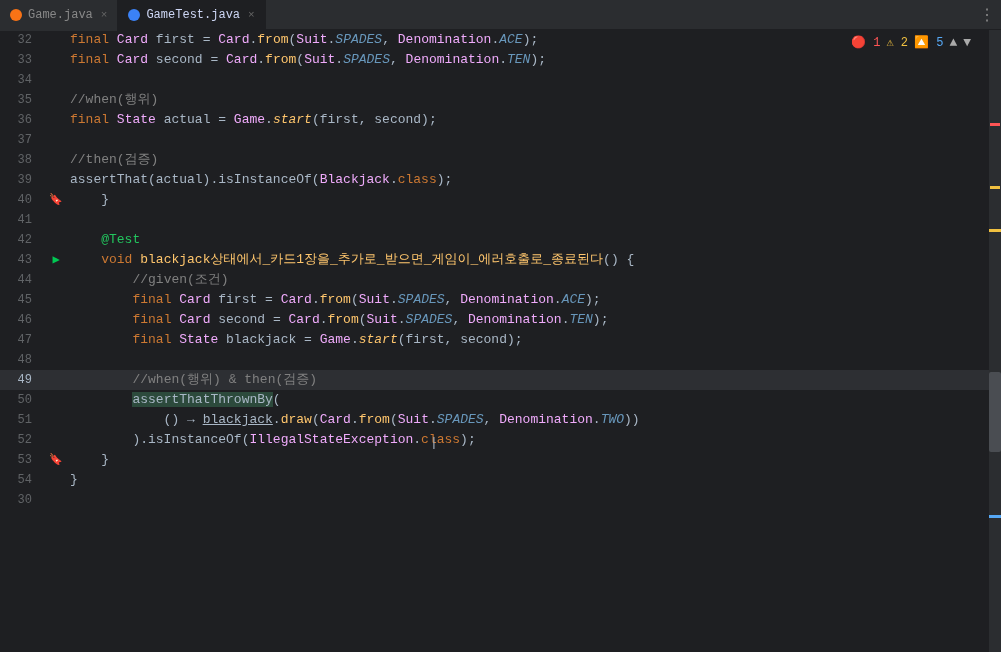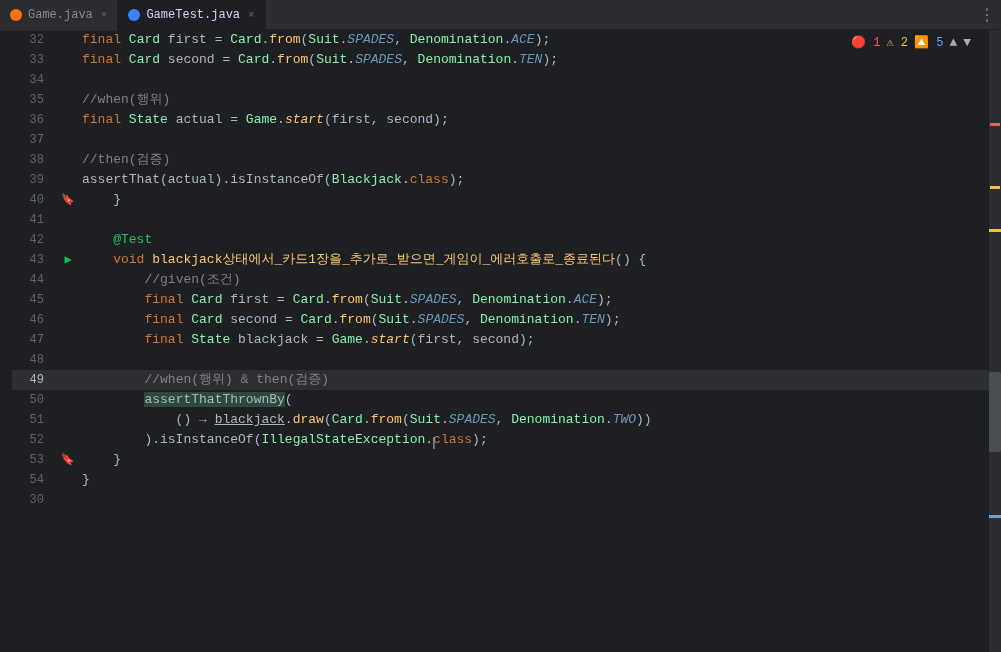--- a/index.html
+++ b/index.html
@@ -88,21 +88,21 @@
       display: flex;
       height: calc(652px - 30px);
       background: #1e1f22;
       overflow: hidden;
     }
 
     
     .code-content {
       flex: 1;
       overflow-x: auto;
-      padding-left: 12px;
+      padding-left: 0;
     }
 
     .code-line {
       display: flex;
       align-items: center;
       height: 20px;
       white-space: pre;
       line-height: 20px;
       position: relative;
     }
@@ -130,21 +130,21 @@
       font-size: 11px;
     }
 
     .line-code {
       flex: 1;
       font-size: 13px;
     }
 
     
     .kw { color: #cc7832; } 
-    .type { color: #86efac; }
+    .type { color: #f0abfc; }
     .comment { color: #808080; }
     .italic-class { color: #6897bb; font-style: italic; }
     .annotation { color: #22c55e; }
 
     
     .run-icon {
       color: #00c853;
       font-size: 12px;
       cursor: pointer;
     }

